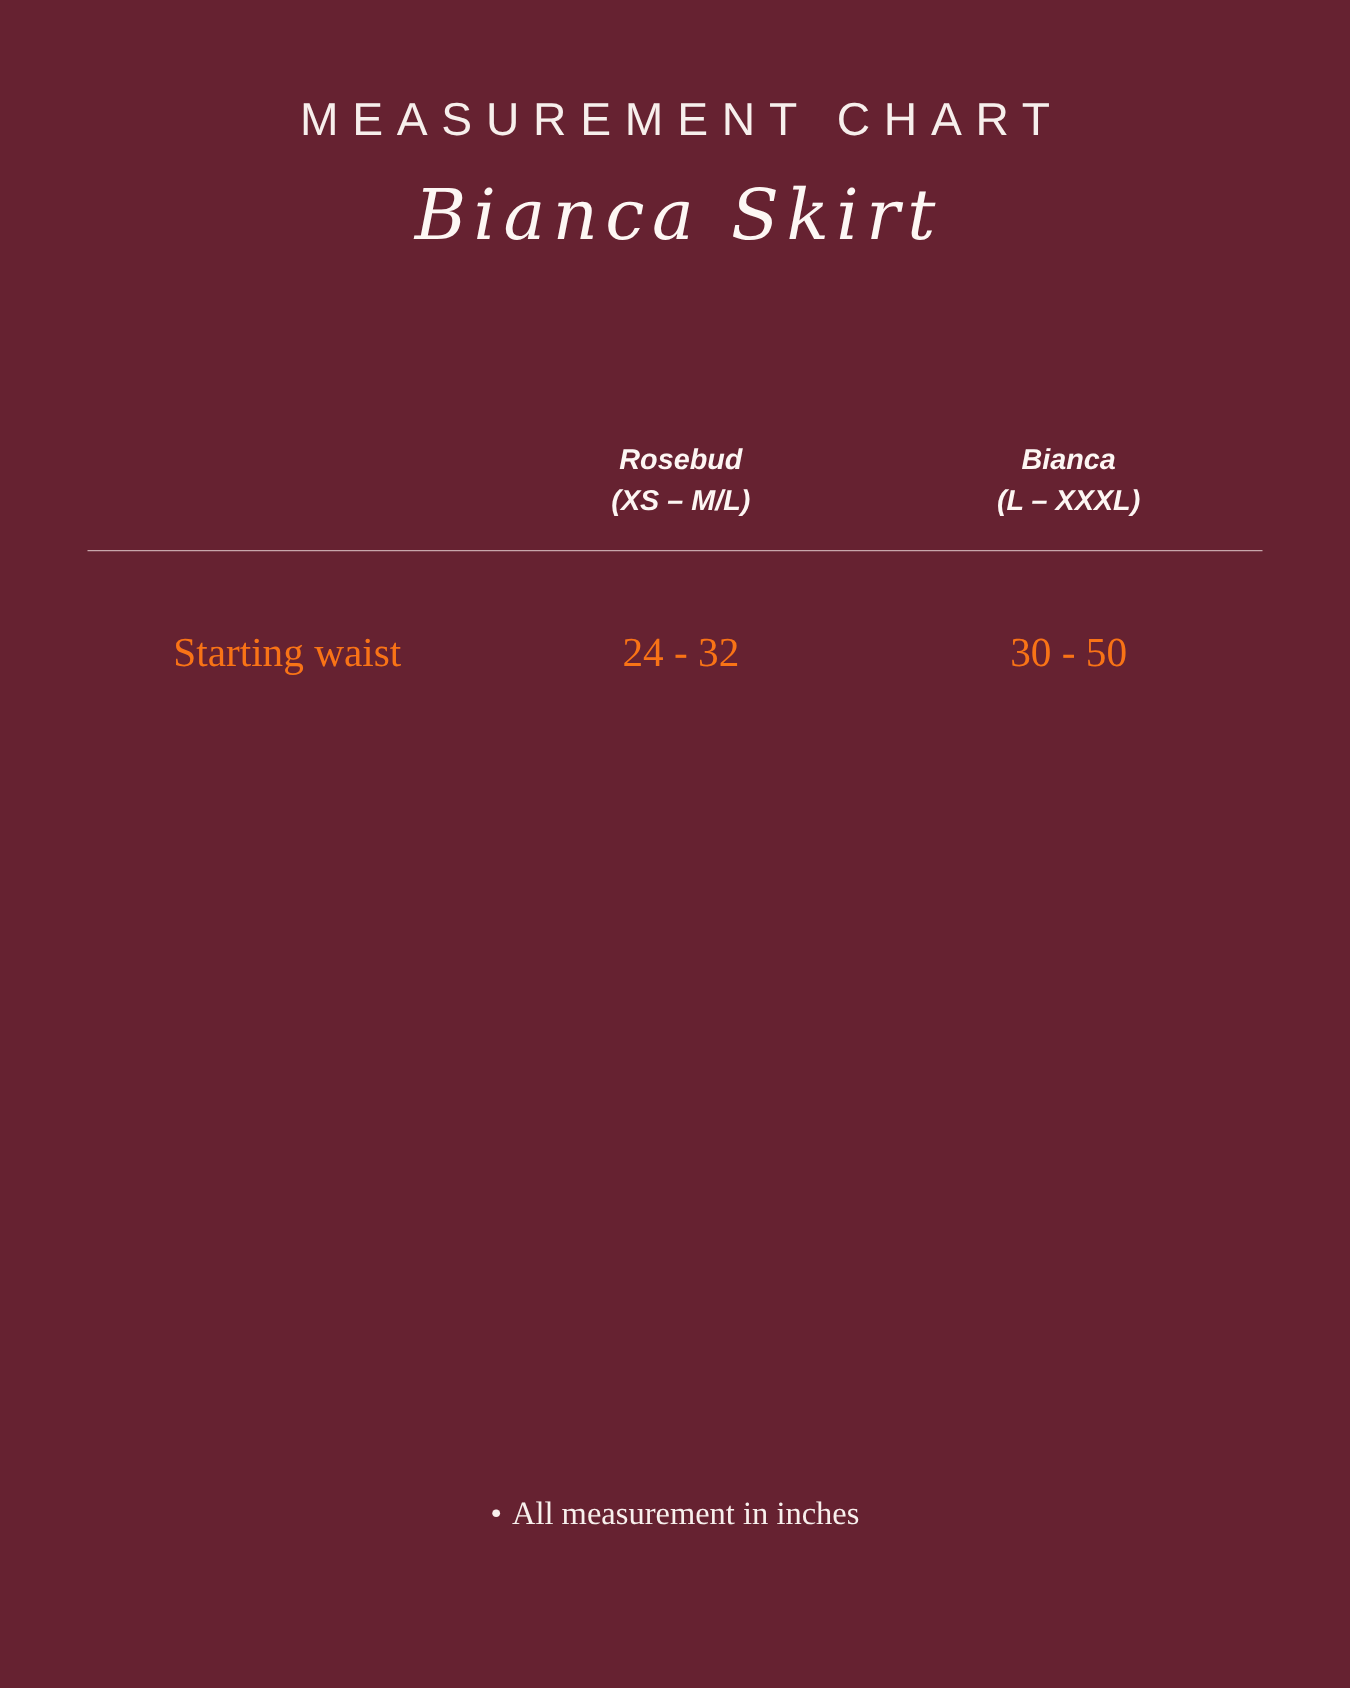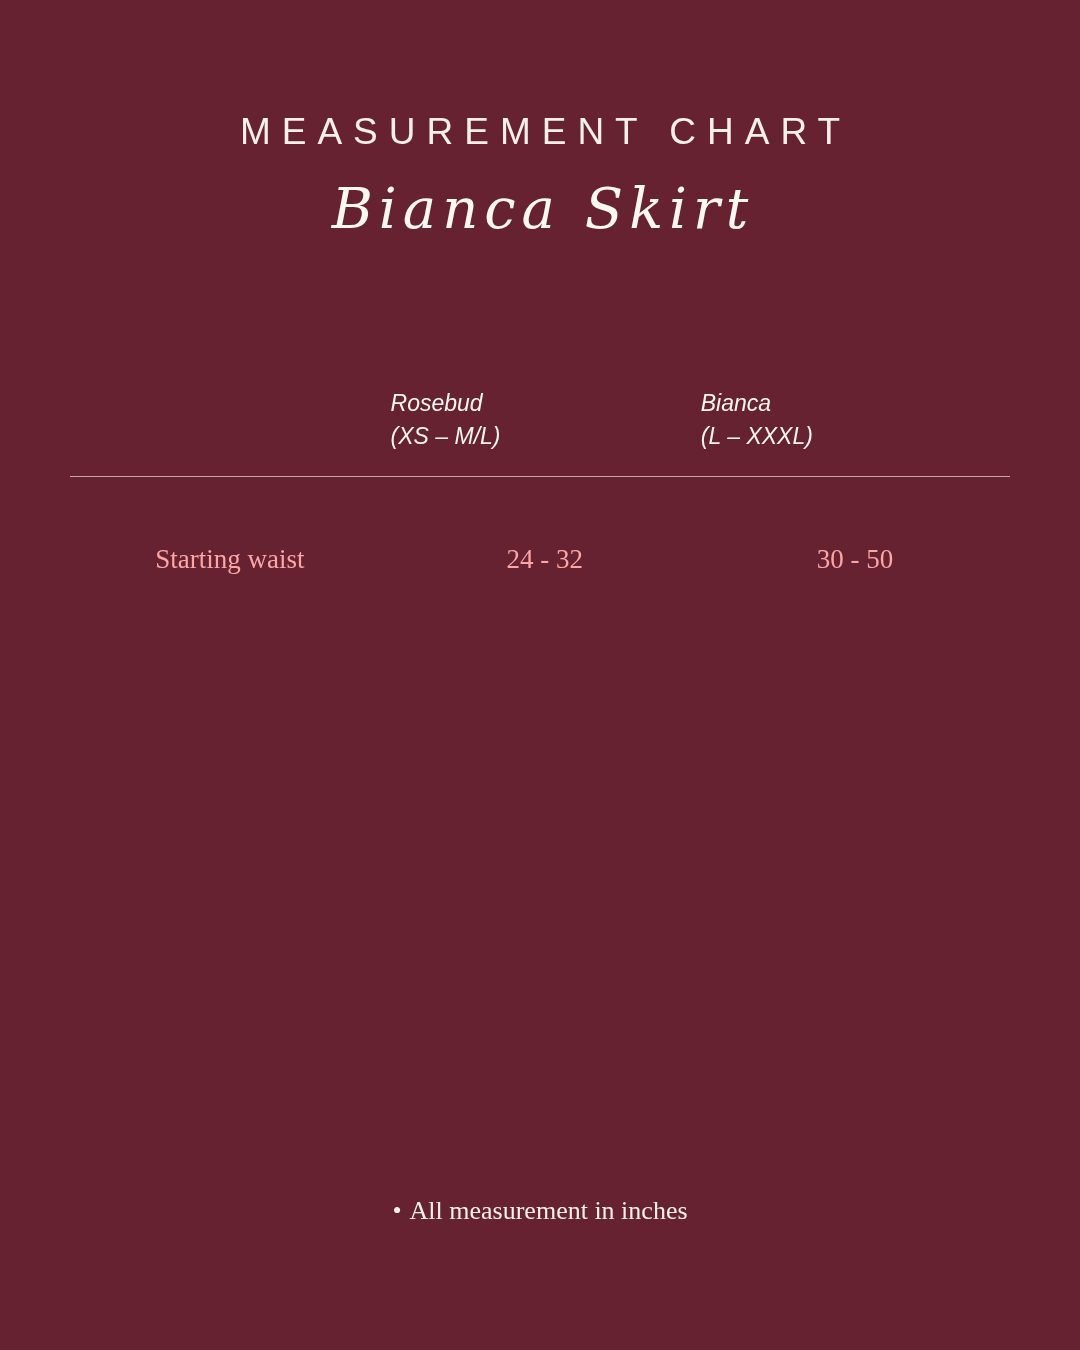--- a/index.html
+++ b/index.html
@@ -17,21 +17,21 @@
   }
 
   .page {
     width: 1080px;
     height: 1350px;
     position: relative;
     box-sizing: border-box;
   }
 
   .header {
-    padding-top: 112px;
+    padding-top: 76px;
     text-align: center;
   }
 
   .title {
     font-family: "Liberation Sans", sans-serif;
     font-size: 37px;
     letter-spacing: 11px;
     font-weight: 400;
     color: #f7efec;
     line-height: 1.1;
@@ -60,50 +60,50 @@
     border-collapse: collapse;
     table-layout: fixed;
   }
 
   table.size-table col.c0 { width: 34%; }
   table.size-table col.c1 { width: 33%; }
   table.size-table col.c2 { width: 33%; }
 
   .size-table th {
     font-family: "Liberation Sans", sans-serif;
-    font-weight: normal;
+    font-weight: bold;
     font-style: italic;
     font-size: 23px;
     color: #fdf6f3;
     line-height: 1.45;
     padding-bottom: 22px;
     vertical-align: bottom;
-    text-align: left;
+    text-align: center;
   }
 
   .size-table th.blank {
     font-size: 0;
   }
 
   .size-table thead tr.rule-row td {
     padding: 0;
     height: 1px;
   }
 
   .rule {
     height: 1px;
     background: #d8bdbf;
     width: 100%;
     opacity: 0.85;
   }
 
   .size-table tbody tr td {
     font-family: "Liberation Serif", serif;
-    font-size: 27px;
-    color: #fca5a5;
+    font-size: 33px;
+    color: #f97316;
     text-align: center;
     padding: 0;
     height: 60px;
     vertical-align: middle;
   }
 
   .size-table tbody tr:first-child td {
     padding-top: 48px;
     height: 70px;
   }

